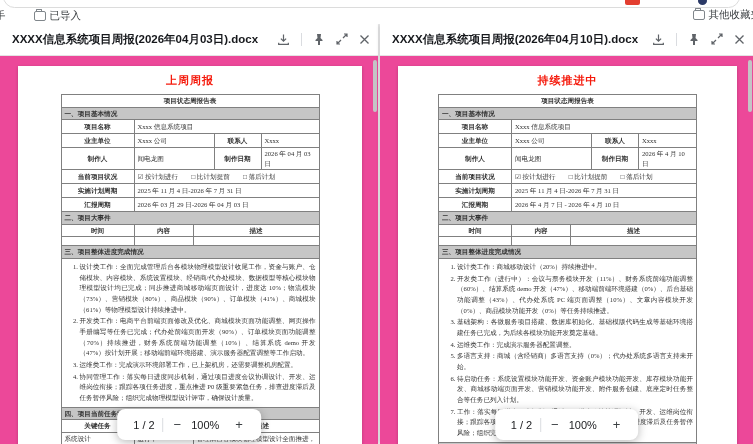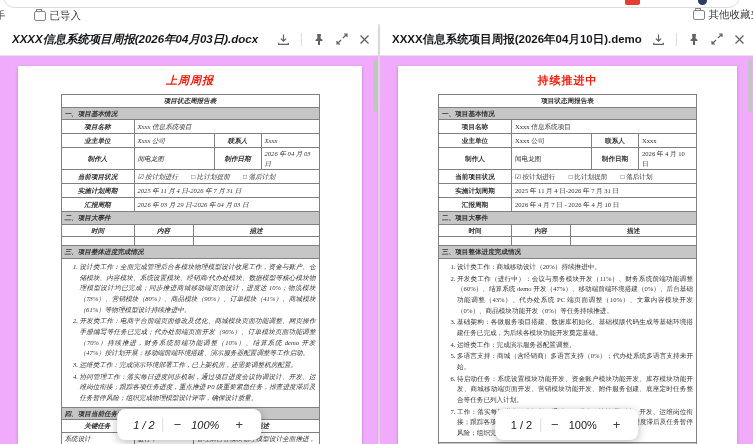--- a/index.html
+++ b/index.html
@@ -16,30 +16,30 @@
     font-size:10.5px; color:#3c4043; }
   .bm-item { display:flex; align-items:center; gap:4px; white-space:nowrap; }
   .bm-cut { margin-left:-5px; }
   .bm-imported { margin-left:28px; }
   .bm-right { position:absolute; right:-8px; top:0; display:flex; align-items:center; gap:4px; }
   .folder-ico { width:12px; height:10px; border:1px solid #80868b; border-radius:2px; position:relative; display:inline-block; }
   .folder-ico::before { content:""; position:absolute; top:-3px; left:1px; width:4px; height:2px; border:1px solid #80868b; border-bottom:none; border-radius:1px 1px 0 0; }
 
   
   .panel { position:absolute; top:24px; height:420px; background:#fff; box-shadow:0 0 4px rgba(0,0,0,.18); }
-  .panel-left { left:0; width:378px;font-style:italic; }
+  .panel-left { left:0; width:378px; }
   .panel-right { left:380px; width:373px; }
   .titlebar { height:30px; display:flex; align-items:center; padding:0 8px 0 12px; background:#fff; }
   .doc-title { flex:1; font-weight:bold; font-size:11.5px; color:#16181c; white-space:nowrap; overflow:hidden; }
   .tb-icons { display:flex; align-items:center; gap:11px; color:#5f6368; flex-shrink:0; padding-left:8px; }
   .tb-icons svg { display:block; }
   .tb-sep { width:1px; height:13px; background:#dadce0; }
   .tb-btn { cursor:pointer; line-height:0; }
 
-  .doc-area { position:absolute; top:31px; left:0; right:0; bottom:0; background:#f0abfc; border-top:1px solid #e3e3e3; overflow:hidden; }
+  .doc-area { position:absolute; top:31px; left:0; right:0; bottom:0; background:#ec4899; border-top:1px solid #e3e3e3; overflow:hidden; }
   .scroll-thumb { position:absolute; top:4px; right:1px; width:4px; height:52px; background:#c4c4c6; border-radius:2px; }
   .page { position:absolute; top:10px; left:18px; right:16px; height:600px; background:#fff;
     box-shadow:0 1px 3px rgba(0,0,0,.22); padding-top:7px;
     font-family:"Liberation Serif", serif; color:#222; }
   .week-label { text-align:center; color:#f51a0c; font-weight:bold; font-size:11px; letter-spacing:1px;
     font-family:"Liberation Sans", sans-serif; margin-bottom:6px; }
 
   table.doc { border-collapse:collapse; width:258px; margin:0 auto; table-layout:fixed; }
   table.doc.follow { margin-top:-1px; }
   table.doc td { border:1px solid #808080; padding:1px 3px; font-size:6.6px; line-height:1.45; color:#333;
@@ -238,21 +238,21 @@
     <span>1 / 2</span>
     <span class="zp-div"></span>
     <span class="zp-btn">−</span>
     <span class="zp-level">100%</span>
     <span class="zp-btn">+</span>
   </div>
 </div>
 
 <div class="panel panel-right">
   <div class="titlebar">
-    <div class="doc-title">XXXX信息系统项目周报(2026年04月10日).demo</div>
+    <div class="doc-title">XXXX信息系统项目周报(2026年04月10日).docx</div>
     <div class="tb-icons">
       <span class="tb-btn">
         <svg width="13" height="13" viewBox="0 0 14 14" fill="none" stroke="#5f6368" stroke-width="1.3">
           <path d="M7 1.5v7M4.2 6l2.8 2.8L9.8 6"></path>
             <path d="M1.8 10.5v1.8h10.4v-1.8"></path>
         </svg>
       </span>
       <span class="tb-sep"></span>
       <span class="tb-btn">
         <svg width="12" height="13" viewBox="0 0 12 13" fill="#5f6368">

